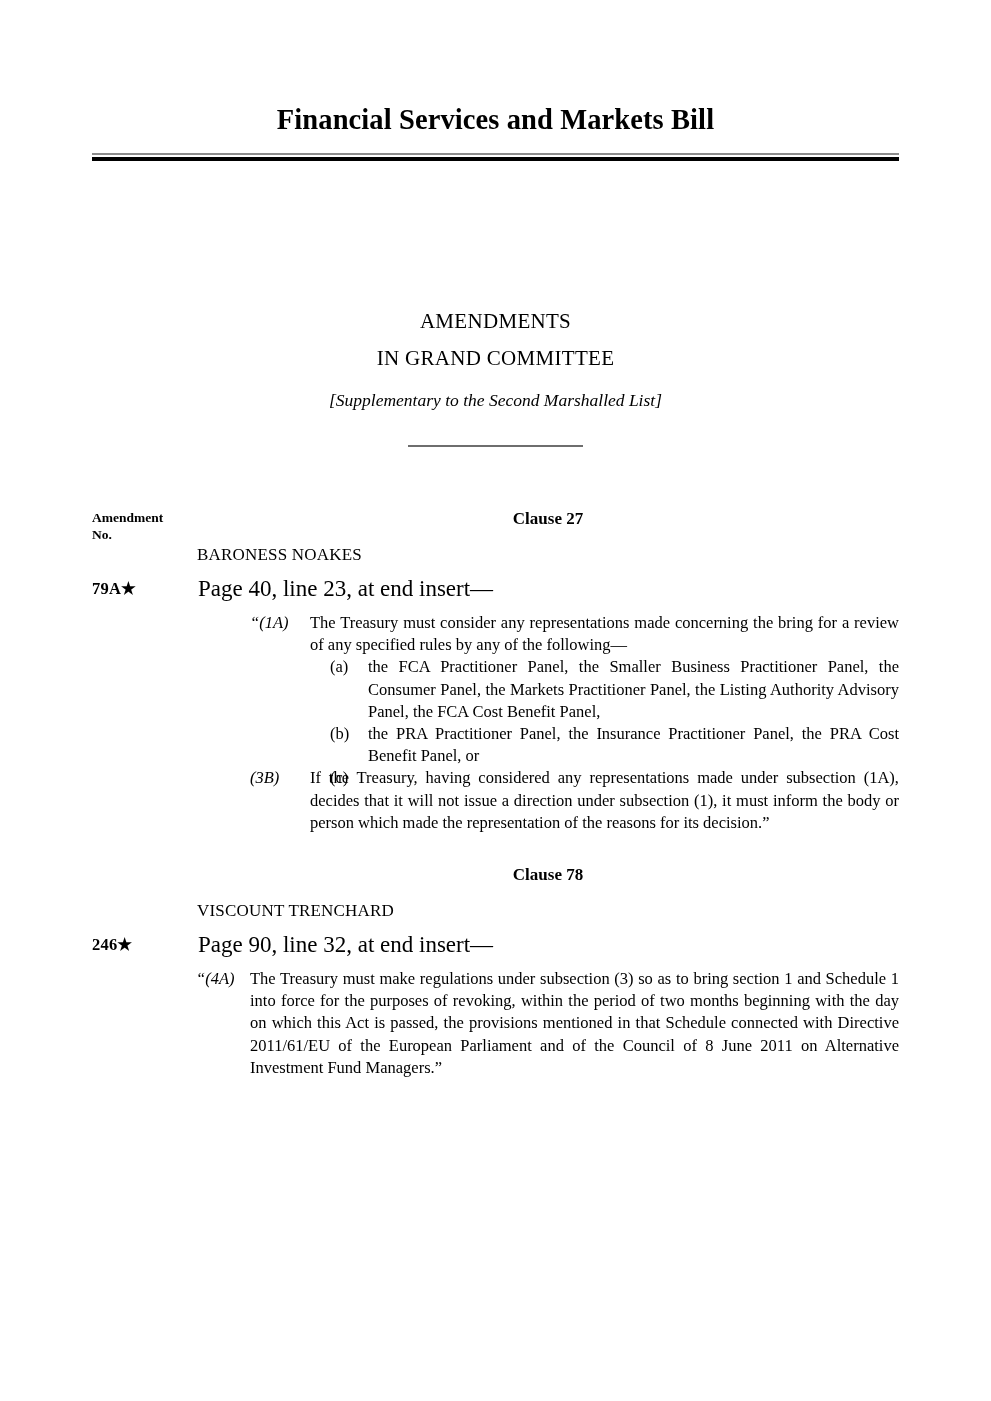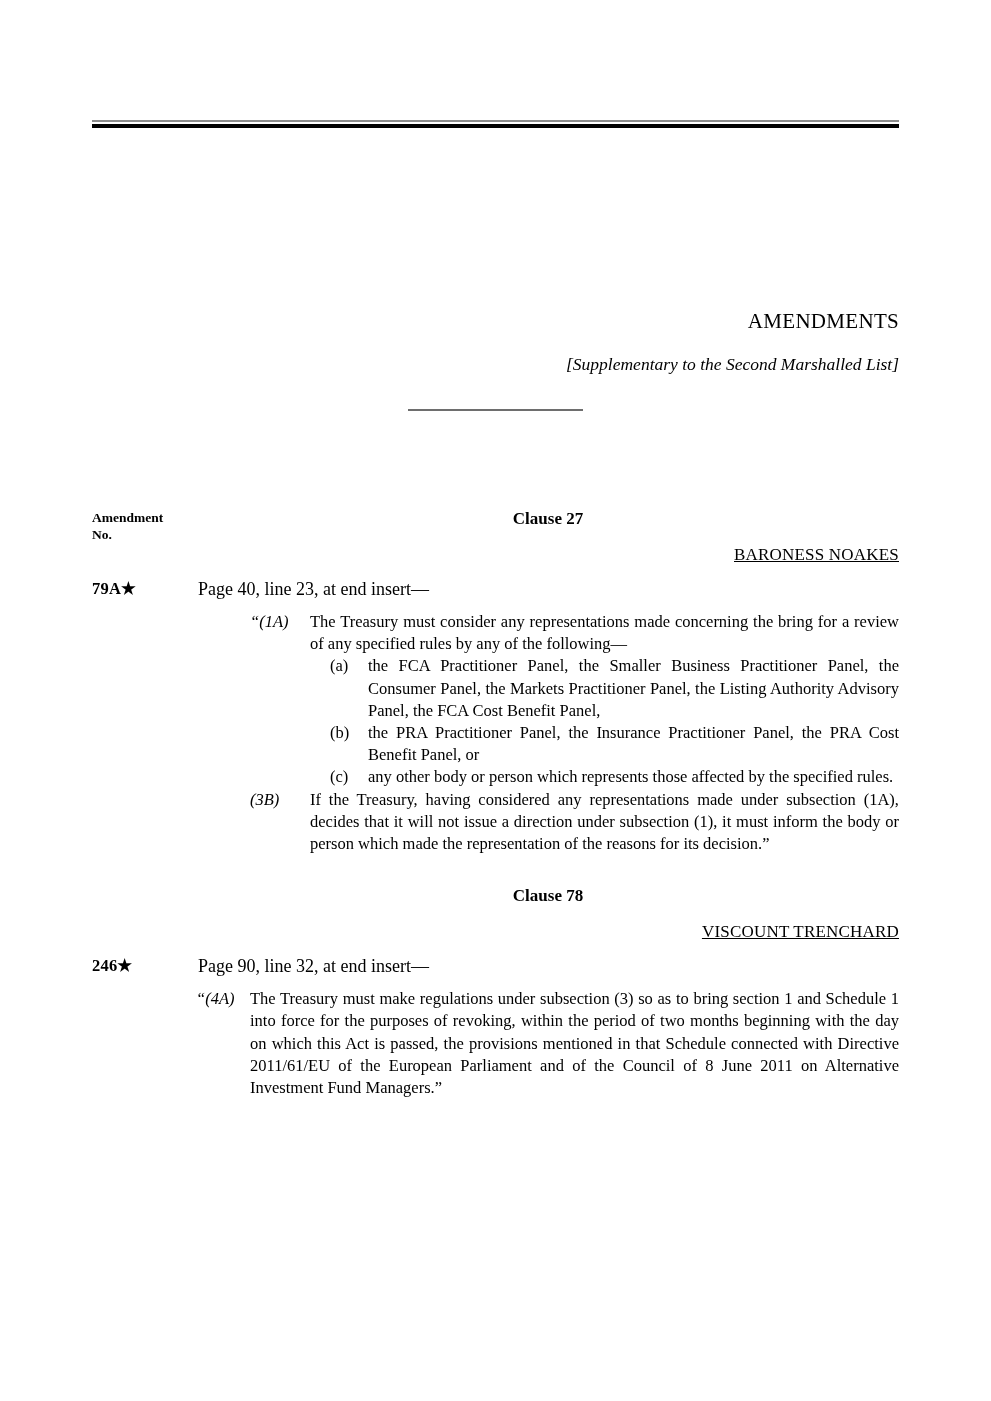--- a/index.html
+++ b/index.html
@@ -56,21 +56,21 @@
     background: #000000;
     width: 100%;
   }
 
   
   .header-block {
     position: absolute;
     left: 92px;
     top: 303px;
     width: 807px;
-    text-align: right;
+    text-align: center;
   }
   .header-line {
     font-size: 21px;
     line-height: 36.5px;
     letter-spacing: 0.3px;
   }
   .header-sub {
     font-size: 17.5px;
     font-style: italic;
     line-height: 36px;
@@ -104,46 +104,45 @@
   .clause-heading {
     text-align: center;
     font-size: 17px;
     font-weight: bold;
     line-height: 22px;
     
     padding-left: 105px;
     box-sizing: border-box;
   }
   .sponsor {
-    text-align: right;
+    text-align: left;
     font-size: 17px;
     line-height: 22px;
     letter-spacing: 0.2px;
     padding-left: 105px;
     box-sizing: border-box;
-    text-decoration: underline;
   }
 
   
   .amend-row {
     position: relative;
     padding-left: 106px;
     font-size: 17px;
     line-height: 22px;
   }
   .amend-num {
     position: absolute;
     left: 0;
     top: 0;
     font-weight: bold;
     font-size: 16.5px;
     letter-spacing: 0.2px;
   }
   .amend-instruction {
-    font-size: 18px;
+    font-size: 23px;
   }
 
   
   .quote-block {
     font-size: 16.5px;
     line-height: 22.2px;
   }
   .sub {
     position: relative;
     padding-left: 218px;
@@ -203,29 +202,31 @@
     align-items: baseline;
   }
   .footer em { font-style: italic; }
 </style>
 </head>
 <body>
 
 <div class="page">
 
   <div class="masthead">
+    <div class="doc-title">Financial Services and Markets Bill</div>
     <div class="rule-double">
       <div class="rule-thin"></div>
       <div class="rule-gap"></div>
       <div class="rule-thick"></div>
     </div>
   </div>
 
   <div class="header-block">
     <div class="header-line">AMENDMENTS</div>
+    <div class="header-line">IN GRAND COMMITTEE</div>
     <div class="header-sub">[Supplementary to the Second Marshalled List]</div>
     <div class="divider-short"></div>
   </div>
 
   <div class="amend-no-label">
     <div>Amendment</div>
     <div>No.</div>
   </div>
 
   <div class="content">
@@ -254,21 +255,20 @@
           <span>the FCA Practitioner Panel, the Smaller Business Practitioner Panel, the Consumer Panel, the Markets Practitioner Panel, the Listing Authority Advisory Panel, the FCA Cost Benefit Panel,</span>
         </div>
 
         <div class="para">
           <span class="marker">(b)</span>
           <span>the PRA Practitioner Panel, the Insurance Practitioner Panel, the PRA Cost Benefit Panel, or</span>
         </div>
 
         <div class="para">
           <span class="marker">(c)</span>
-          <span>any other body or person which represents those affected by the specified rules.</span>
         </div>
 
         <div class="sub">
           <span class="marker">(3B)</span>
           <span>If the Treasury, having considered any representations made under subsection (1A), decides that it will not issue a direction under subsection (1), it must inform the body or person which made the representation of the reasons for its decision.”</span>
         </div>
       </div>
     </div>
 
     <div class="gap-clause"></div>

